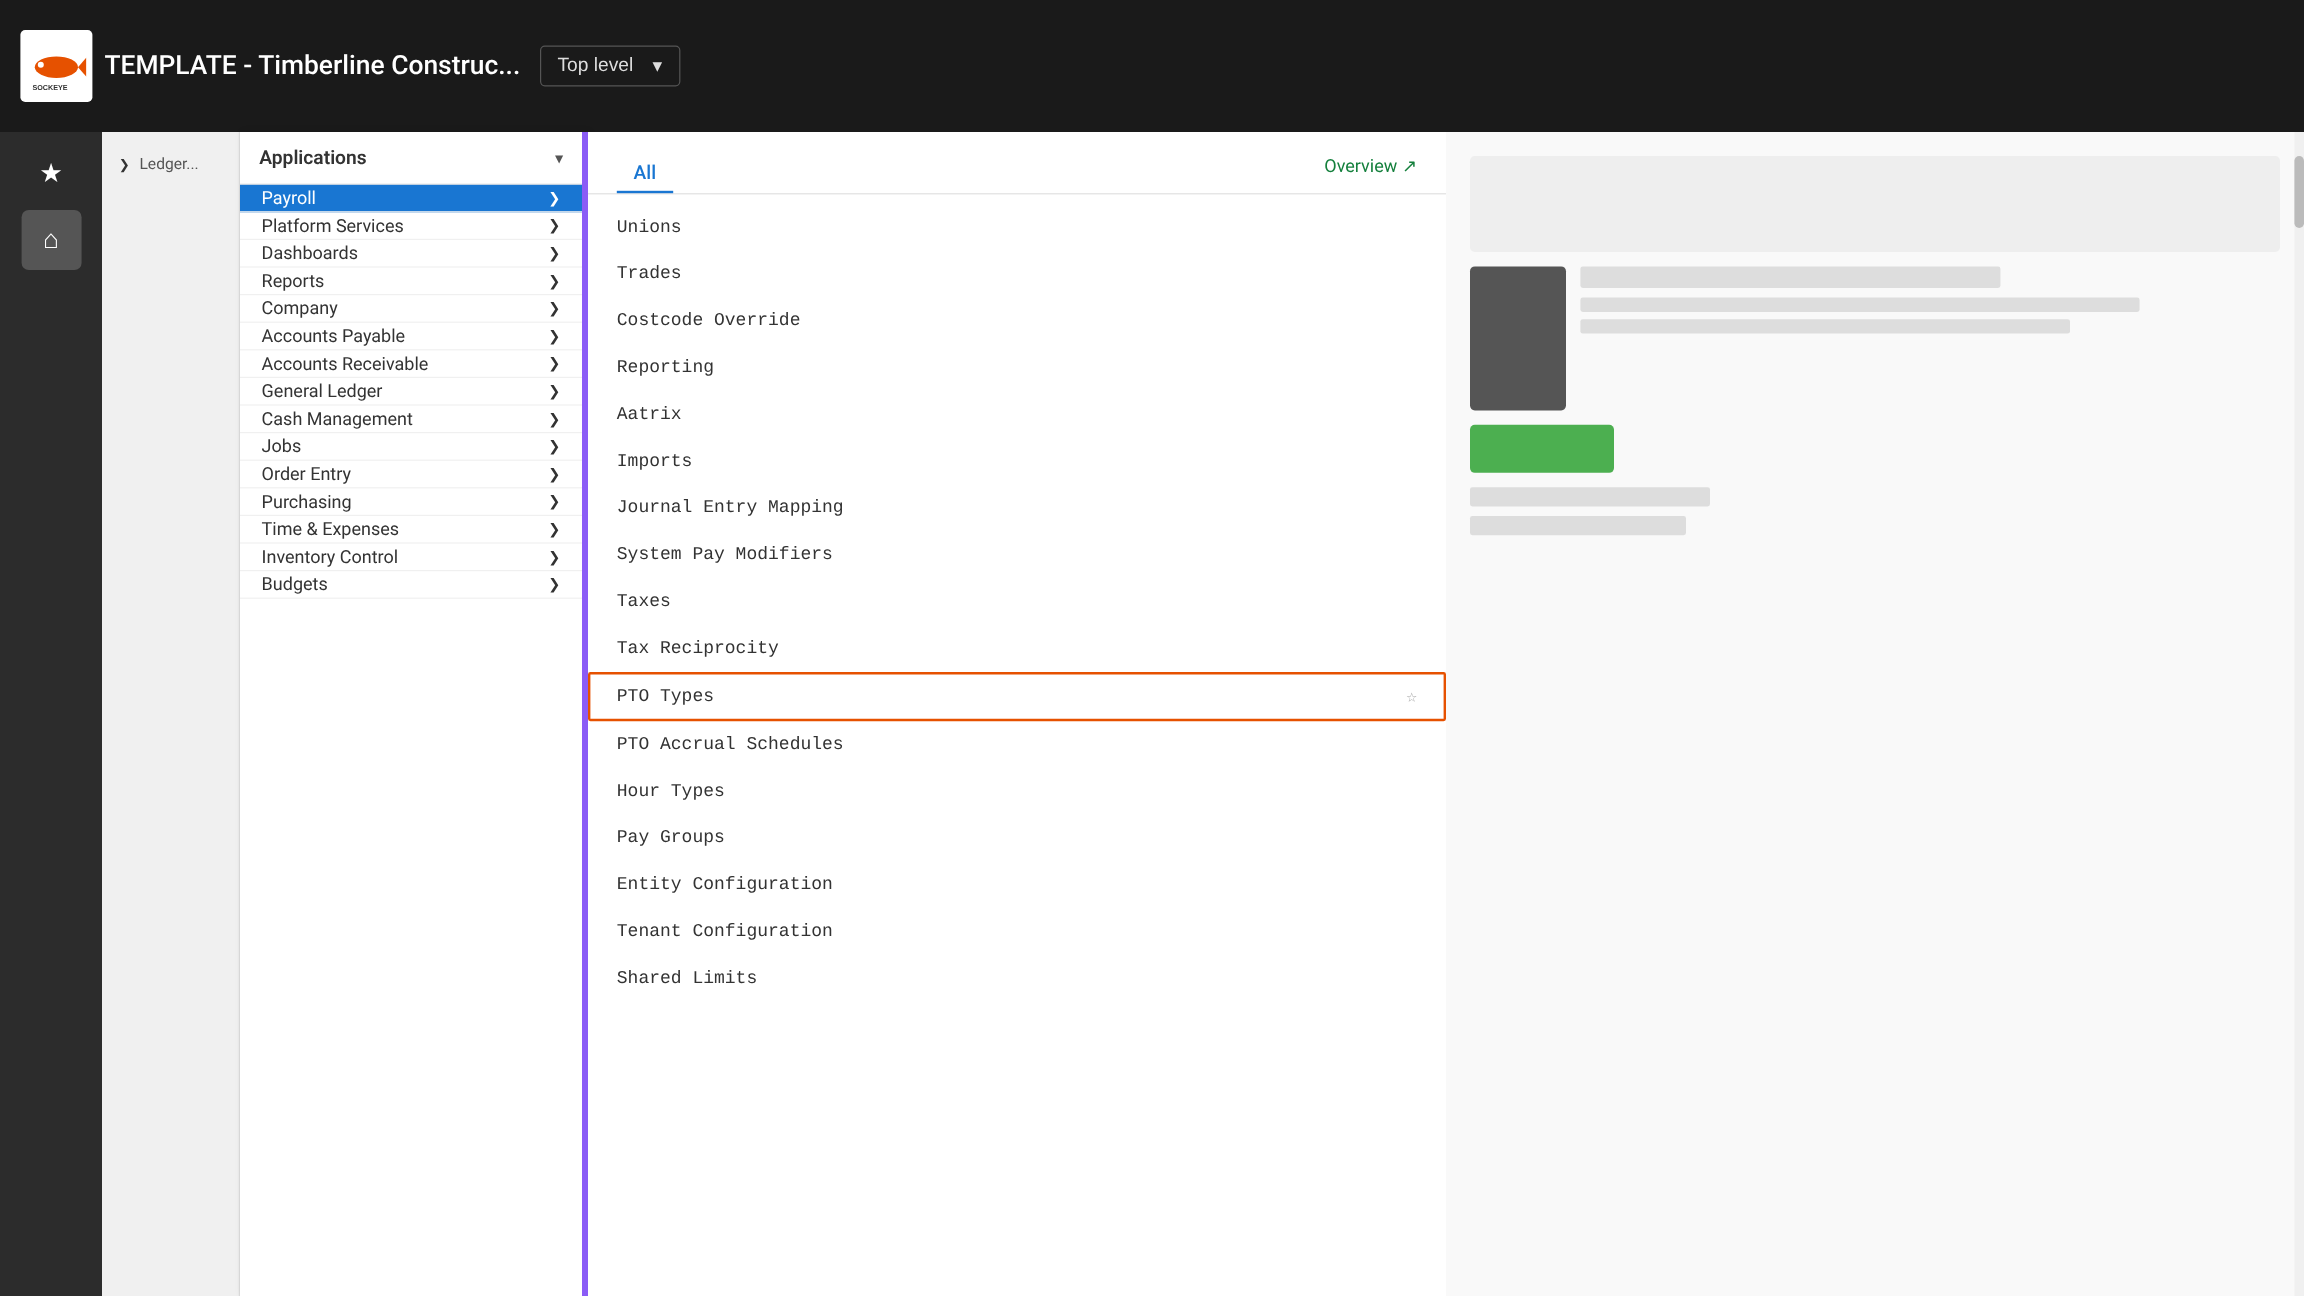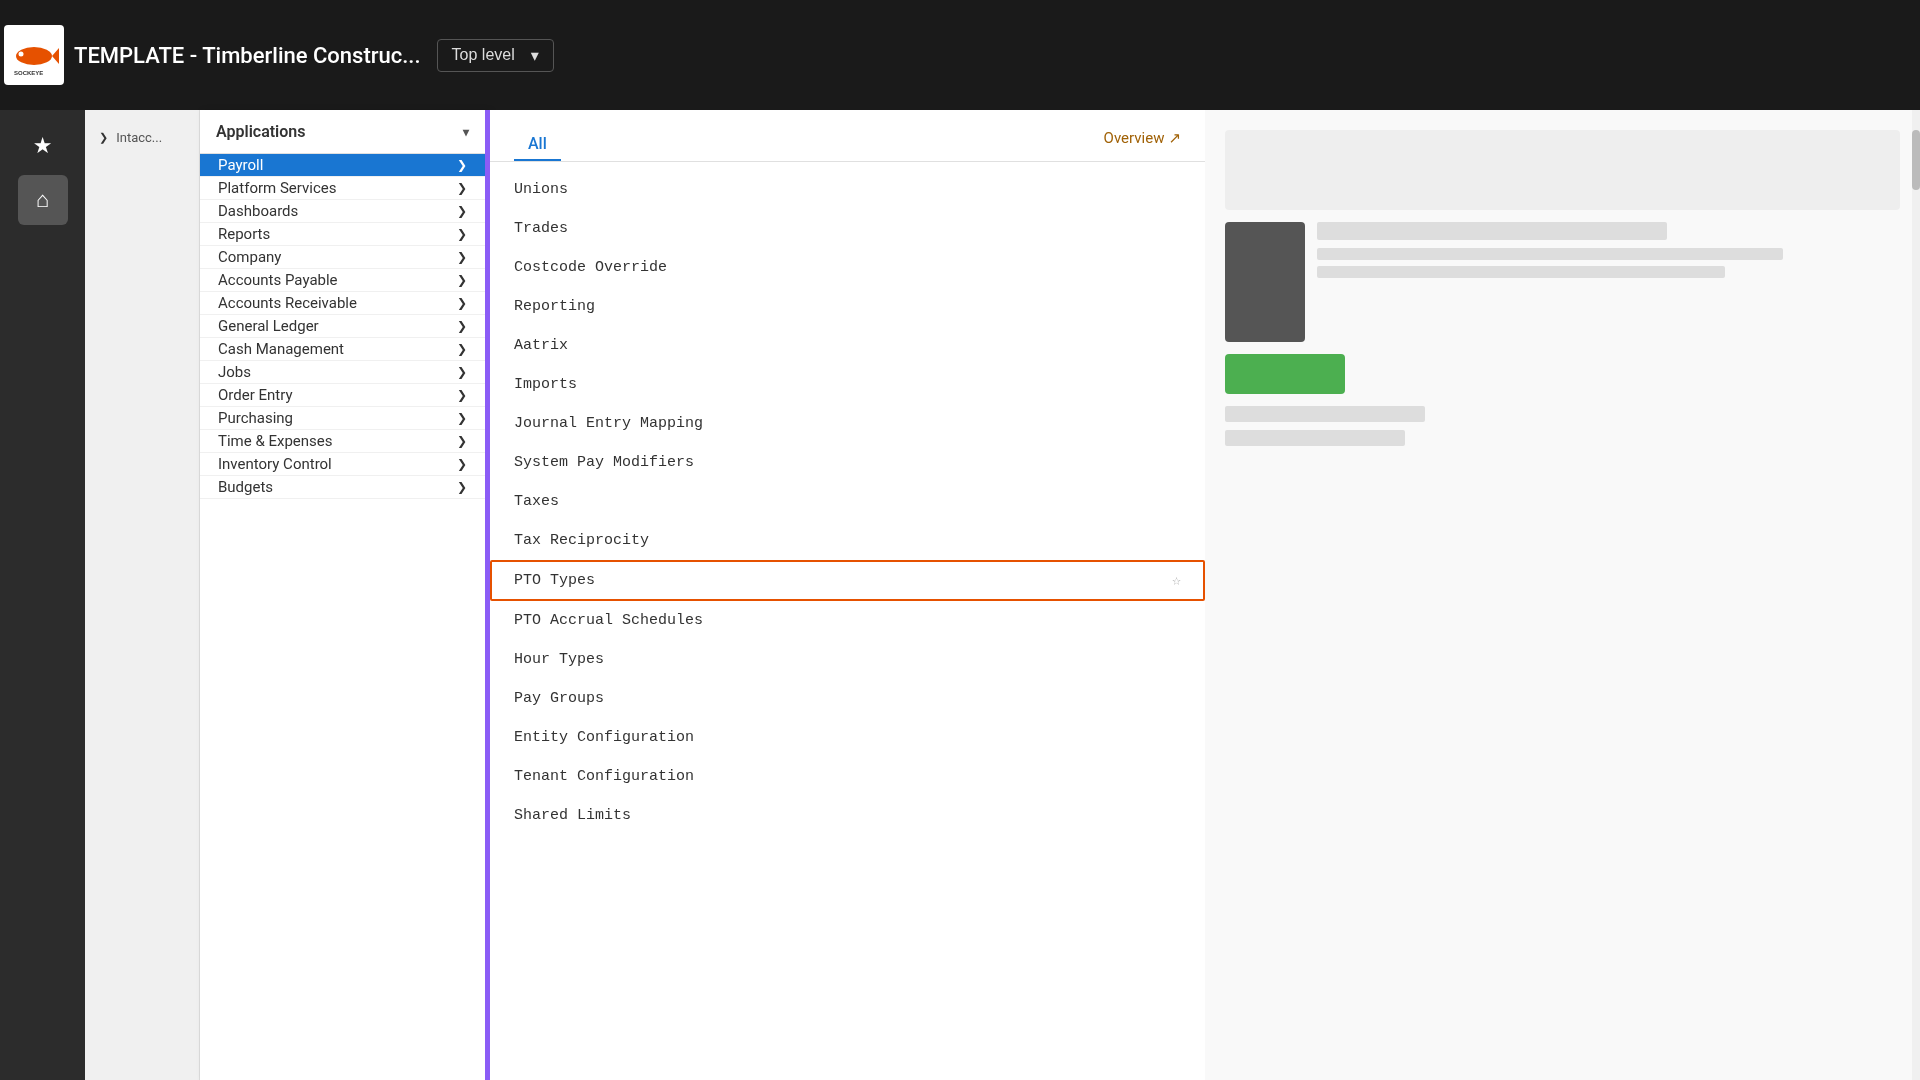--- a/index.html
+++ b/index.html
@@ -13,21 +13,21 @@
     }
 
     
     .top-bar {
       position: absolute;
       top: 0; left: 0; right: 0;
       height: 110px;
       background: #1a1a1a;
       display: flex;
       align-items: center;
-      padding: 0 4px;
+      padding: 0 17px;
       gap: 16px;
     }
 
     .logo-area {
       display: flex;
       align-items: center;
       gap: 10px;
     }
 
     .logo-img {
@@ -169,21 +169,21 @@
       padding: 10px 14px 6px;
       font-size: 16px;
       color: #1976d2;
       border-bottom: 2px solid #1976d2;
       cursor: pointer;
       font-weight: 500;
     }
 
     .overview-link {
       font-size: 15px;
-      color: #a16207;
+      color: #15803d;
       cursor: pointer;
       display: flex;
       gap: 4px;
       padding-bottom: 10px;
       margin-left: 45px;
     }
 
     .submenu-list {
       padding: 8px 0;
       font-family: Liberation Mono, monospace;
@@ -279,21 +279,21 @@
 <div class="main-area">
 
   <div class="icon-rail">
     <div class="rail-icon" title="Favorites">★</div>
     <div class="rail-icon active" title="Home">⌂</div>
   </div>
 
   <div class="sidebar-collapsed">
     <div class="sidebar-item-row">
       <span style="font-size:11px;">❯</span>
-      <span style="font-size:13px;color:#555;">Intacc...</span>
+      <span style="font-size:13px;color:#555;">Ledger...</span>
     </div>
   </div>
 
   <div class="apps-dropdown">
     <div class="apps-header">
       <span>Applications</span>
       <span class="chevron-icon">▾</span>
     </div>
 
     <div id="apps-list">

